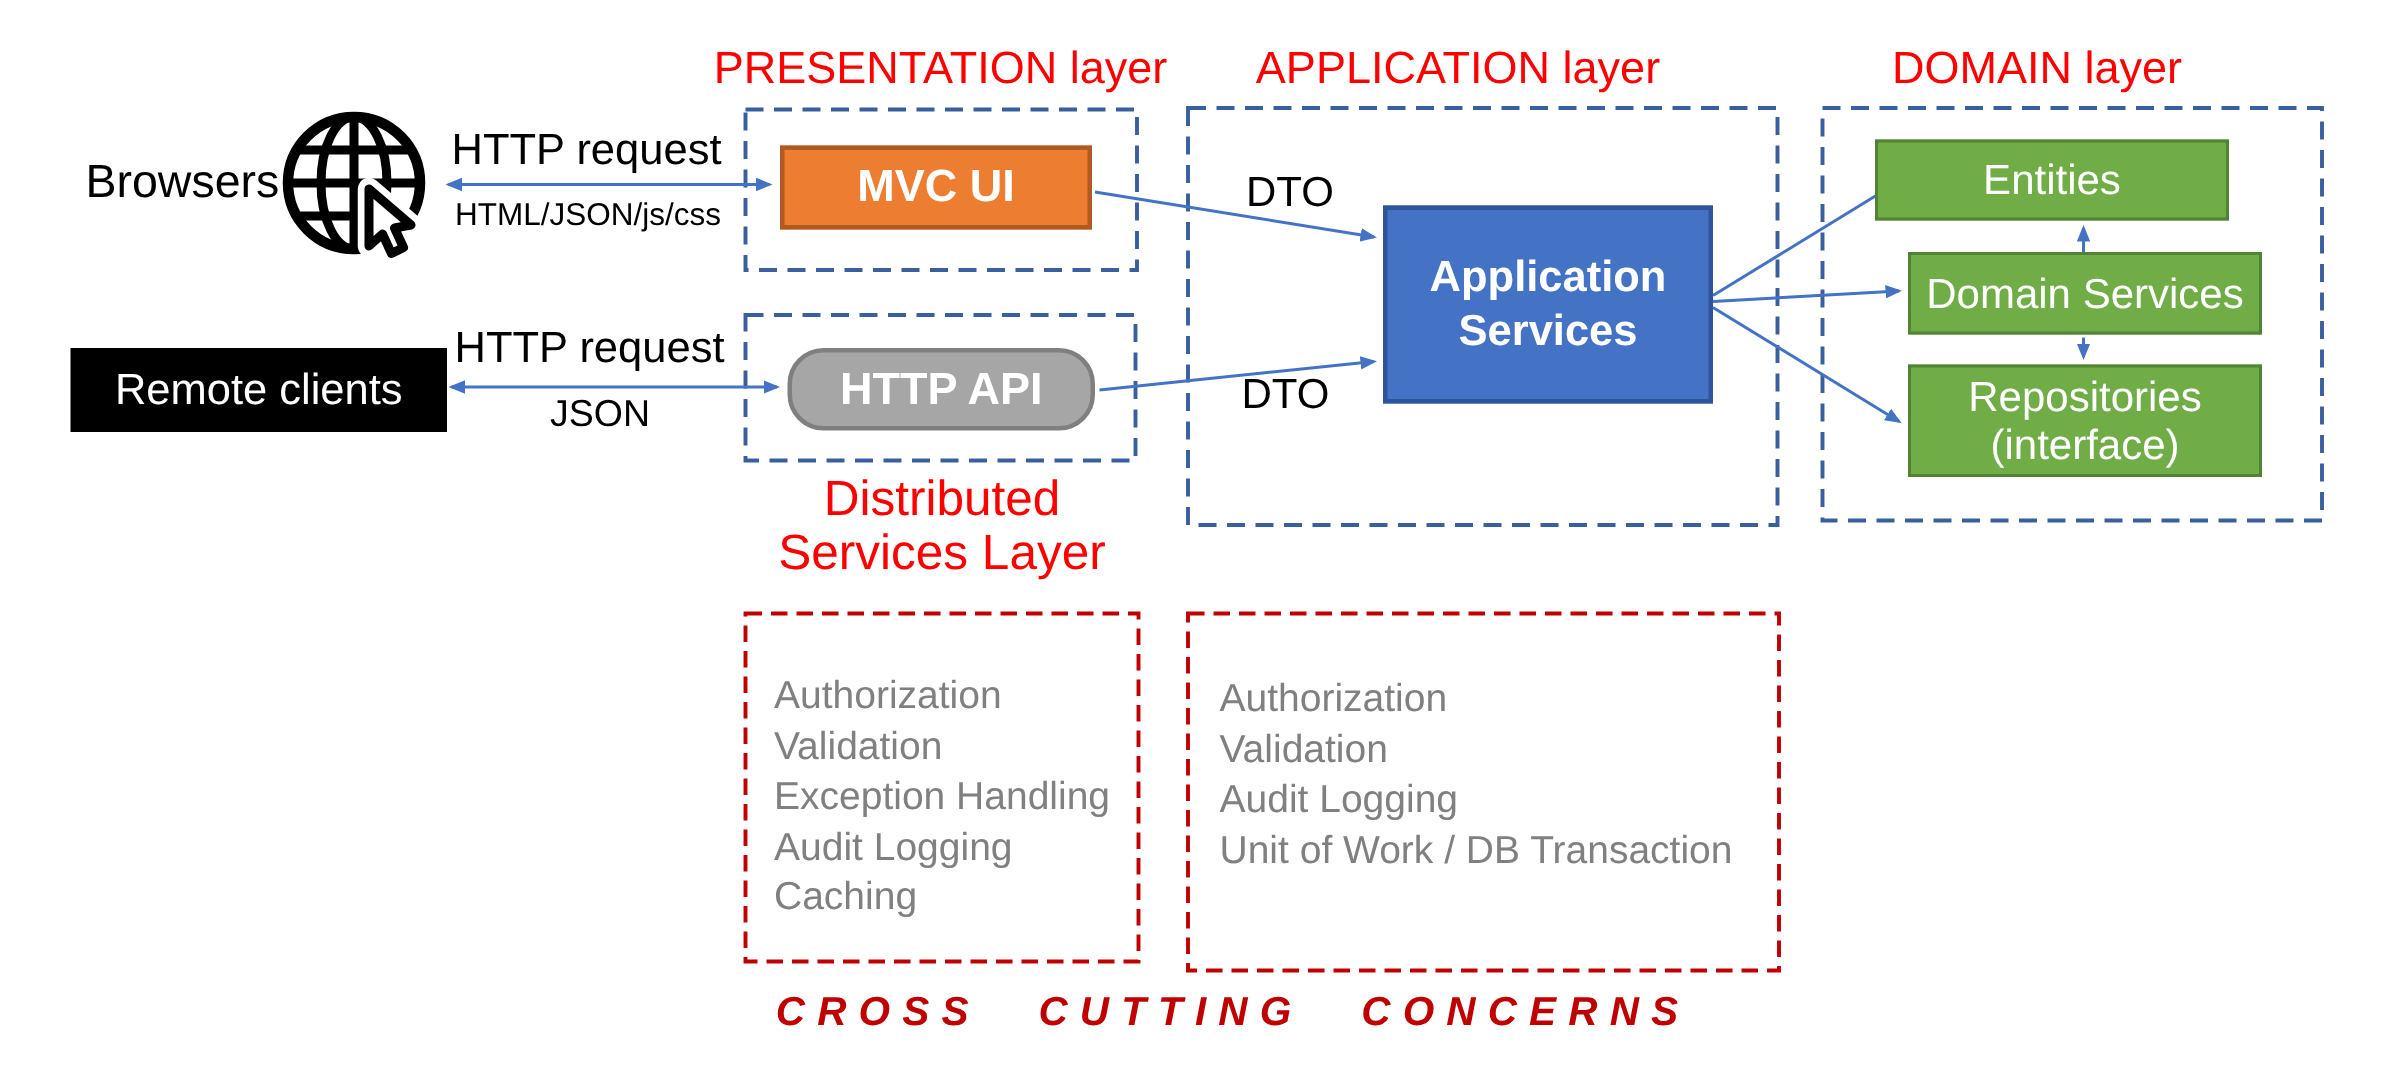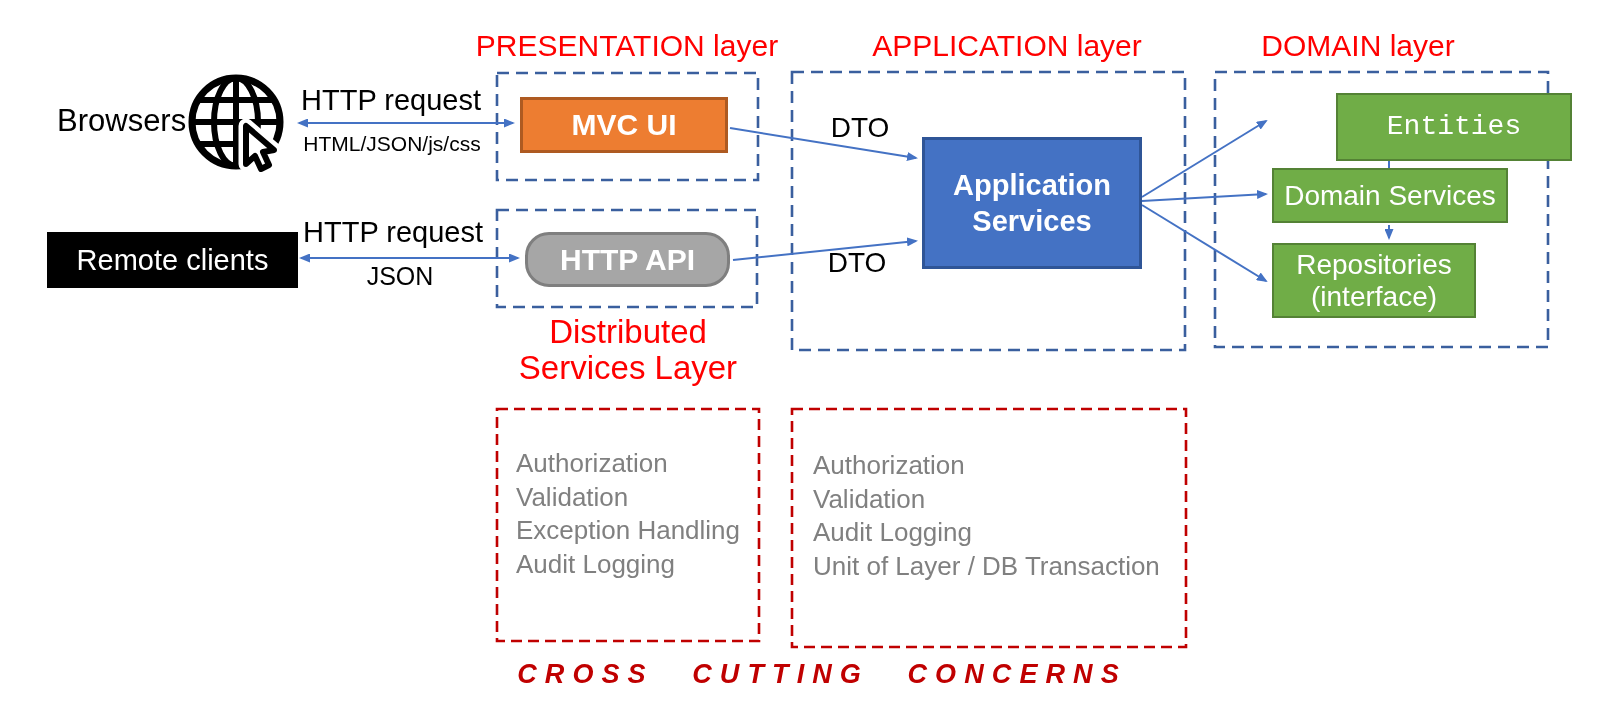--- a/index.html
+++ b/index.html
@@ -95,51 +95,52 @@
   </div>
 
   <div class="abs ctr conn-label" style="left:391px;top:84px;font-size:29px;">HTTP request</div>
   <div class="abs ctr conn-label" style="left:392px;top:132px;font-size:21px;">HTML/JSON/js/css</div>
   <div class="abs ctr conn-label" style="left:393px;top:216px;font-size:29px;">HTTP request</div>
   <div class="abs ctr conn-label" style="left:400px;top:262px;font-size:25px;">JSON</div>
   <div class="abs ctr conn-label" style="left:860px;top:112px;font-size:28px;">DTO</div>
   <div class="abs ctr conn-label" style="left:857px;top:247px;font-size:28px;">DTO</div>
 
   <div class="abs ctr layer-title" style="left:627px;top:29px;text-align:right;">PRESENTATION layer</div>
-  <div class="abs ctr layer-title" style="left:972px;top:29px;margin-left:35px;">APPLICATION layer</div>
+  <div class="abs ctr layer-title" style="left:972px;top:29px;">APPLICATION layer</div>
   <div class="abs ctr layer-title" style="left:1358px;top:29px;">DOMAIN layer</div>
   <div class="abs ctr red-label" style="left:628px;top:314px;width:280px;">Distributed Services Layer</div>
 
   <div class="abs solid-box orange" style="left:520px;top:97px;width:208px;height:56px;">
     <span>MVC UI</span>
   </div>
   <div class="abs solid-box graybx" style="left:525px;top:232px;width:205px;height:55px;border-radius:24px;">
     <span>HTTP API</span>
   </div>
   <div class="abs solid-box bluebx" style="left:922px;top:137px;width:220px;height:132px;">
     <span>Application Services</span>
   </div>
-  <div class="abs solid-box greenbx" style="left:1336px;top:93px;width:236px;height:68px;font-family:Liberation Mono, monospace;">
+  <div class="abs solid-box greenbx" style="left:1250px;top:93px;width:236px;height:54px;">
     <span>Entities</span>
   </div>
   <div class="abs solid-box greenbx" style="left:1272px;top:168px;width:236px;height:55px;">
     <span>Domain Services</span>
   </div>
-  <div class="abs solid-box greenbx" style="left:1272px;top:243px;width:204px;height:75px;padding:16px 30px;">
+  <div class="abs solid-box greenbx" style="left:1272px;top:243px;width:236px;height:75px;padding:16px 30px;">
     <span>Repositories (interface)</span>
   </div>
 
   <div class="abs muted-list" style="left:516px;top:447px;">
     <div>Authorization</div>
     <div>Validation</div>
     <div>Exception Handling</div>
     <div>Audit Logging</div>
+    <div>Caching</div>
   </div>
   <div class="abs muted-list" style="left:813px;top:449px;">
     <div>Authorization</div>
     <div>Validation</div>
     <div>Audit Logging</div>
-    <div>Unit of Layer / DB Transaction</div>
+    <div>Unit of Work / DB Transaction</div>
   </div>
 
   <div class="abs ctr caption" style="left:822px;top:659px;">CROSS CUTTING CONCERNS</div>
 
 </div>
 
 </body></html>

